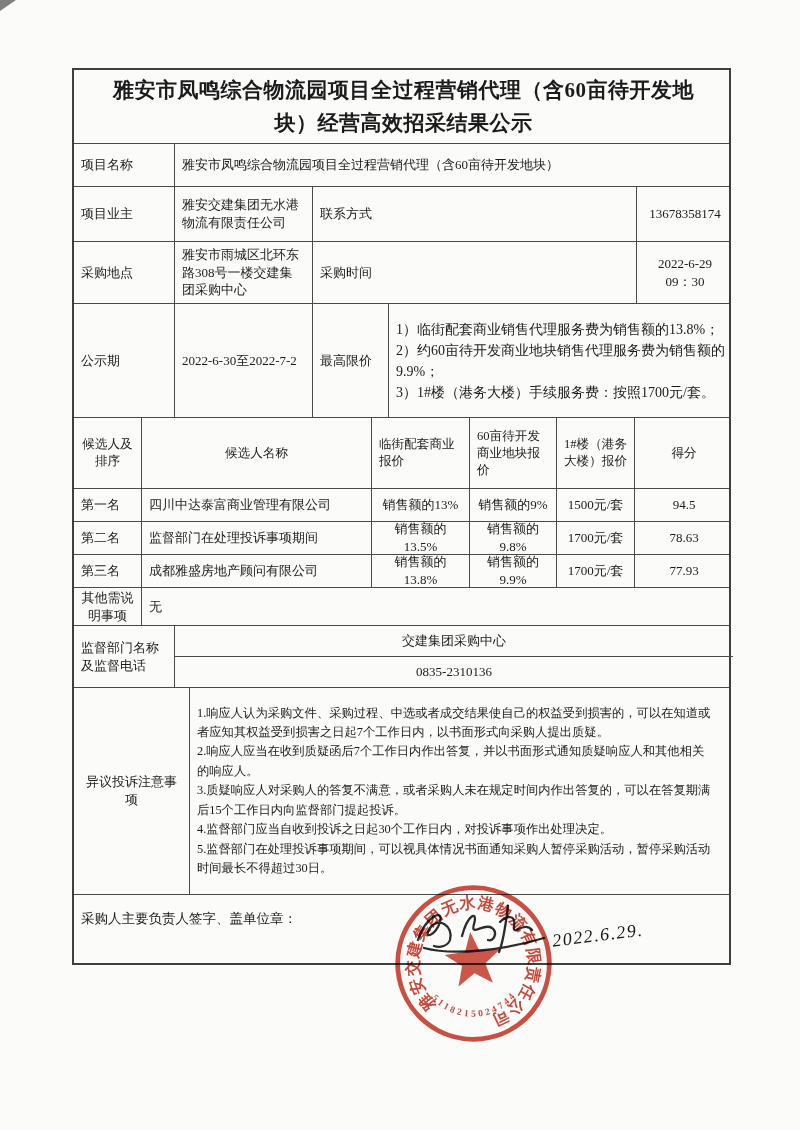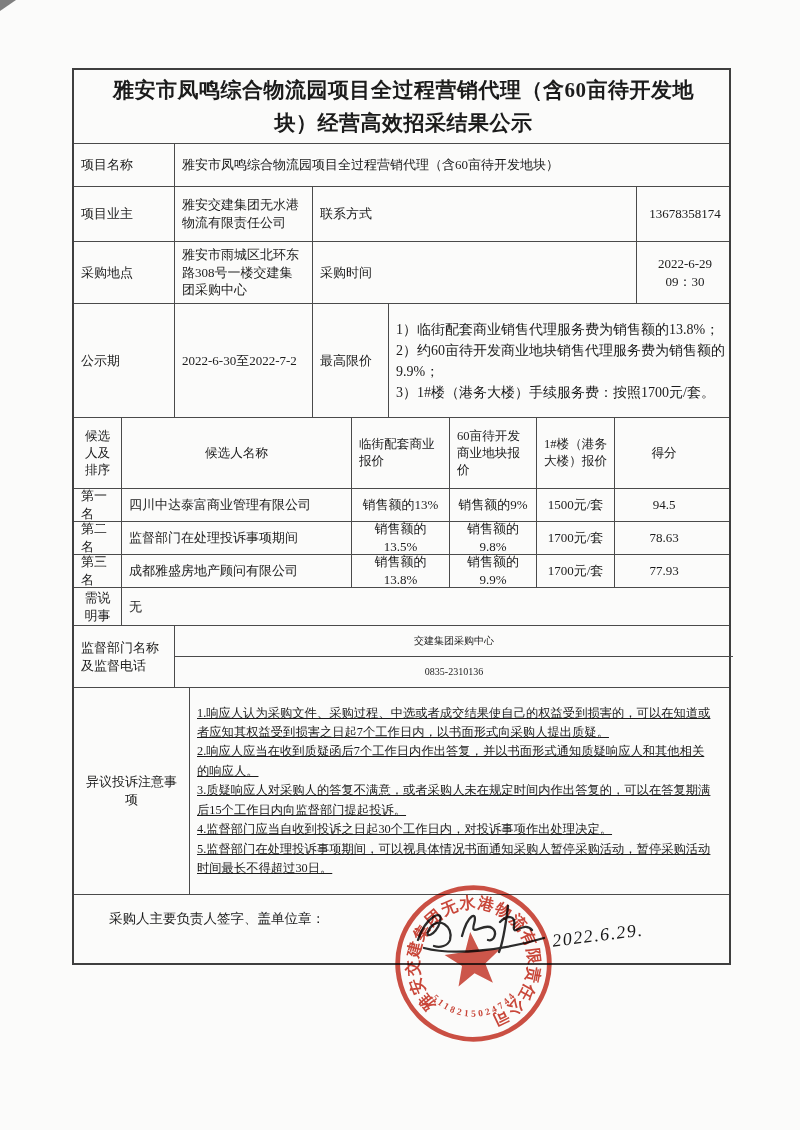--- a/index.html
+++ b/index.html
@@ -40,38 +40,38 @@
   .r-title{height:74px;}
   .r-name{height:43px;}
   .r-owner{height:55px;}
   .r-place{height:62px;}
   .r-period{height:114px;}
   .r-chead{height:71px;}
   .r-cand{height:33px;}
   .r-other{height:38px;}
   .r-super{height:62px;}
   .r-objection{height:207px;}
-  .r-sign{height:68px;padding-left:28px;}
+  .r-sign{height:68px;}
   
   .w-full{width:659px;}
   .w101{width:101px;} .w138{width:138px;} .w324{width:324px;} .w96{width:96px;}
   .w558{width:558px;} .w76{width:76px;}  .w344{width:344px;}
-  .w68{width:48px;}  .w230{width:230px;} .w98{width:98px;}
+  .w68{width:68px;}  .w230{width:230px;} .w98{width:98px;}
   .w87{width:87px;}  .w78{width:78px;}   .w591{width:591px;}
-  .w126{width:116px;} .w533{width:533px;text-decoration:underline;}
+  .w126{width:116px;} .w533{width:533px;}
   .title-text{
     font-size:21px;font-weight:bold;line-height:1.55;
     max-width:600px;margin:16px auto;text-align:center;letter-spacing:.5px;
   }
   .limit-lines div{font-size:14px;line-height:1.5;}
   .chead{font-size:12.6px;line-height:1.35;}
   .sub-split{padding:0;justify-content:stretch;}
   .sub-cell{
     height:31px;display:flex;align-items:center;justify-content:center;
-    font-size:10px;
+    font-size:13px;
   }
   .sub-cell:first-child{border-bottom:1px solid var(--border);}
   .obj-lines div{font-size:12.3px;line-height:1.58;}
   .sign-cell{justify-content:flex-start;padding-top:15px;font-size:13.5px;}
   
   .stamp{
     position:absolute;left:392px;top:882px;width:163px;height:163px;
     transform:rotate(-6deg);mix-blend-mode:multiply;opacity:.93;
   }
   .autograph{

